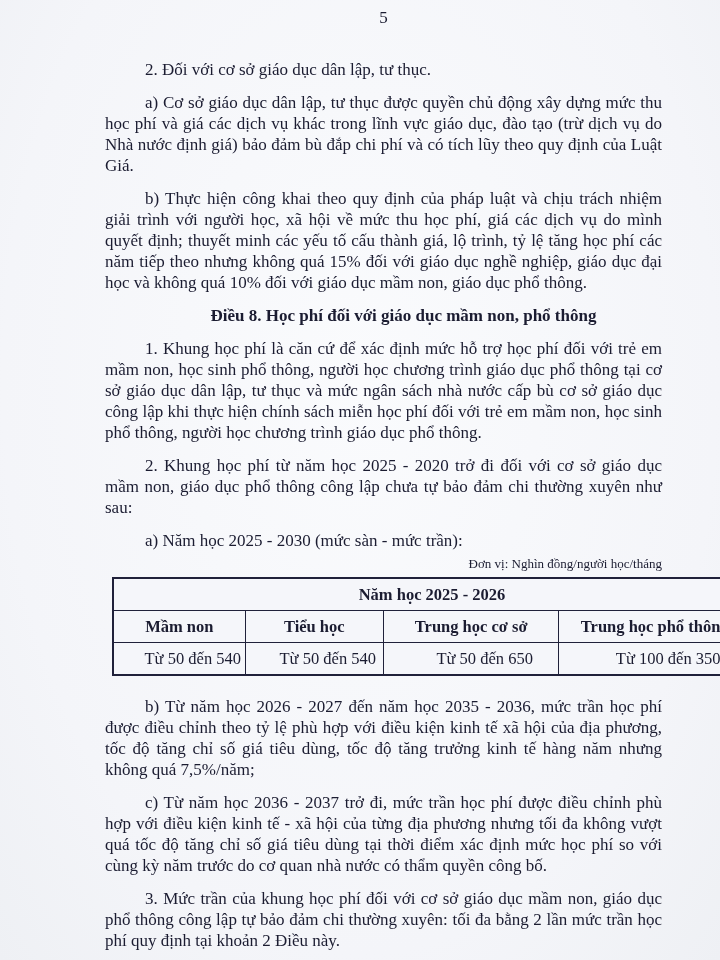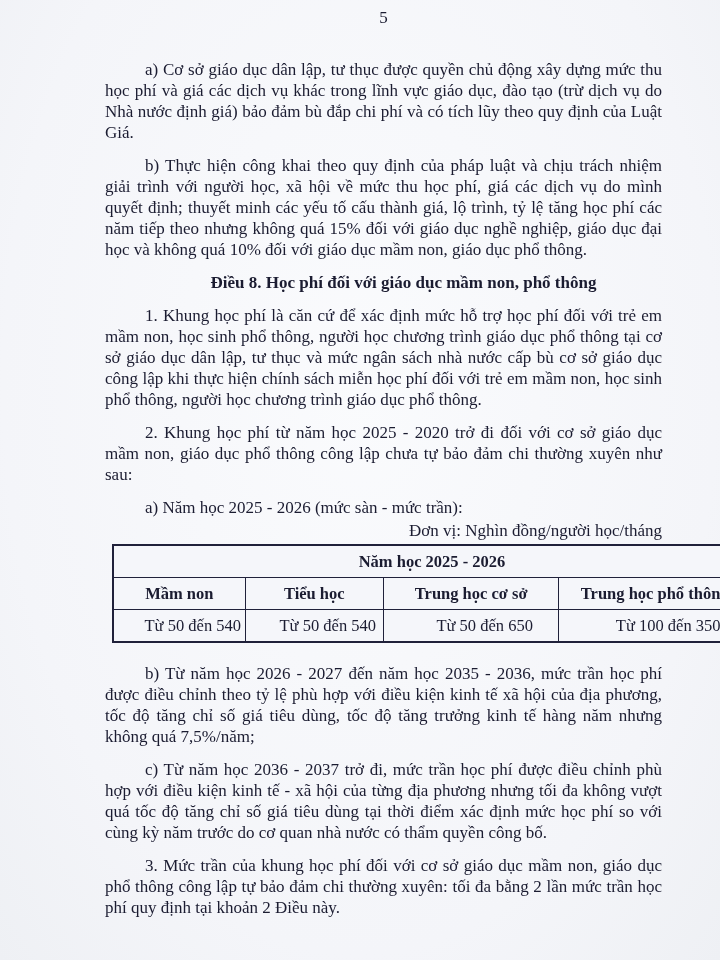--- a/index.html
+++ b/index.html
@@ -48,21 +48,21 @@
   }
 
   .para-inline {
     text-indent: 40px;
     margin-bottom: 3px;
     text-align: left;
   }
 
   .unit-note {
     text-align: right;
-    font-size: 17px;
+    font-size: 13px;
     line-height: 20px;
     margin: 2px 0 3px 0;
   }
 
   table.fee-table {
     border-collapse: collapse;
     width: 640px;
     margin: 0 0 20px 7px;
     background: #f5f6fa;
     border: 2px solid #20213a;
@@ -86,32 +86,33 @@
   .col-thcs { width: 27.5%; }
   .col-thpt { width: 30.1%; }
 </style>
 </head>
 <body>
 
 <div class="page-number">5</div>
 
 <div class="content">
 
+  <p class="para">2. Đối với cơ sở giáo dục dân lập, tư thục.</p>
 
   <p class="para">a) Cơ sở giáo dục dân lập, tư thục được quyền chủ động xây dựng mức thu học phí và giá các dịch vụ khác trong lĩnh vực giáo dục, đào tạo (trừ dịch vụ do Nhà nước định giá) bảo đảm bù đắp chi phí và có tích lũy theo quy định của Luật Giá.</p>
 
   <p class="para">b) Thực hiện công khai theo quy định của pháp luật và chịu trách nhiệm giải trình với người học, xã hội về mức thu học phí, giá các dịch vụ do mình quyết định; thuyết minh các yếu tố cấu thành giá, lộ trình, tỷ lệ tăng học phí các năm tiếp theo nhưng không quá 15% đối với giáo dục nghề nghiệp, giáo dục đại học và không quá 10% đối với giáo dục mầm non, giáo dục phổ thông.</p>
 
   <p class="heading">Điều 8. Học phí đối với giáo dục mầm non, phổ thông</p>
 
   <p class="para">1. Khung học phí là căn cứ để xác định mức hỗ trợ học phí đối với trẻ em mầm non, học sinh phổ thông, người học chương trình giáo dục phổ thông tại cơ sở giáo dục dân lập, tư thục và mức ngân sách nhà nước cấp bù cơ sở giáo dục công lập khi thực hiện chính sách miễn học phí đối với trẻ em mầm non, học sinh phổ thông, người học chương trình giáo dục phổ thông.</p>
 
   <p class="para">2. Khung học phí từ năm học 2025 - 2020 trở đi đối với cơ sở giáo dục mầm non, giáo dục phổ thông công lập chưa tự bảo đảm chi thường xuyên như sau:</p>
 
-  <p class="para-inline">a) Năm học 2025 - 2026 (mức sàn - mức trần):</p>
+  <p class="para-inline">a) Năm học 2025 - 2030 (mức sàn - mức trần):</p>
 
   <div class="unit-note">Đơn vị: Nghìn đồng/người học/tháng</div>
 
   <table class="fee-table">
     <thead>
       <tr>
         <th colspan="4">Năm học 2025 - 2026</th>
       </tr>
       <tr>
         <th class="col-mamnon">Mầm non</th>

